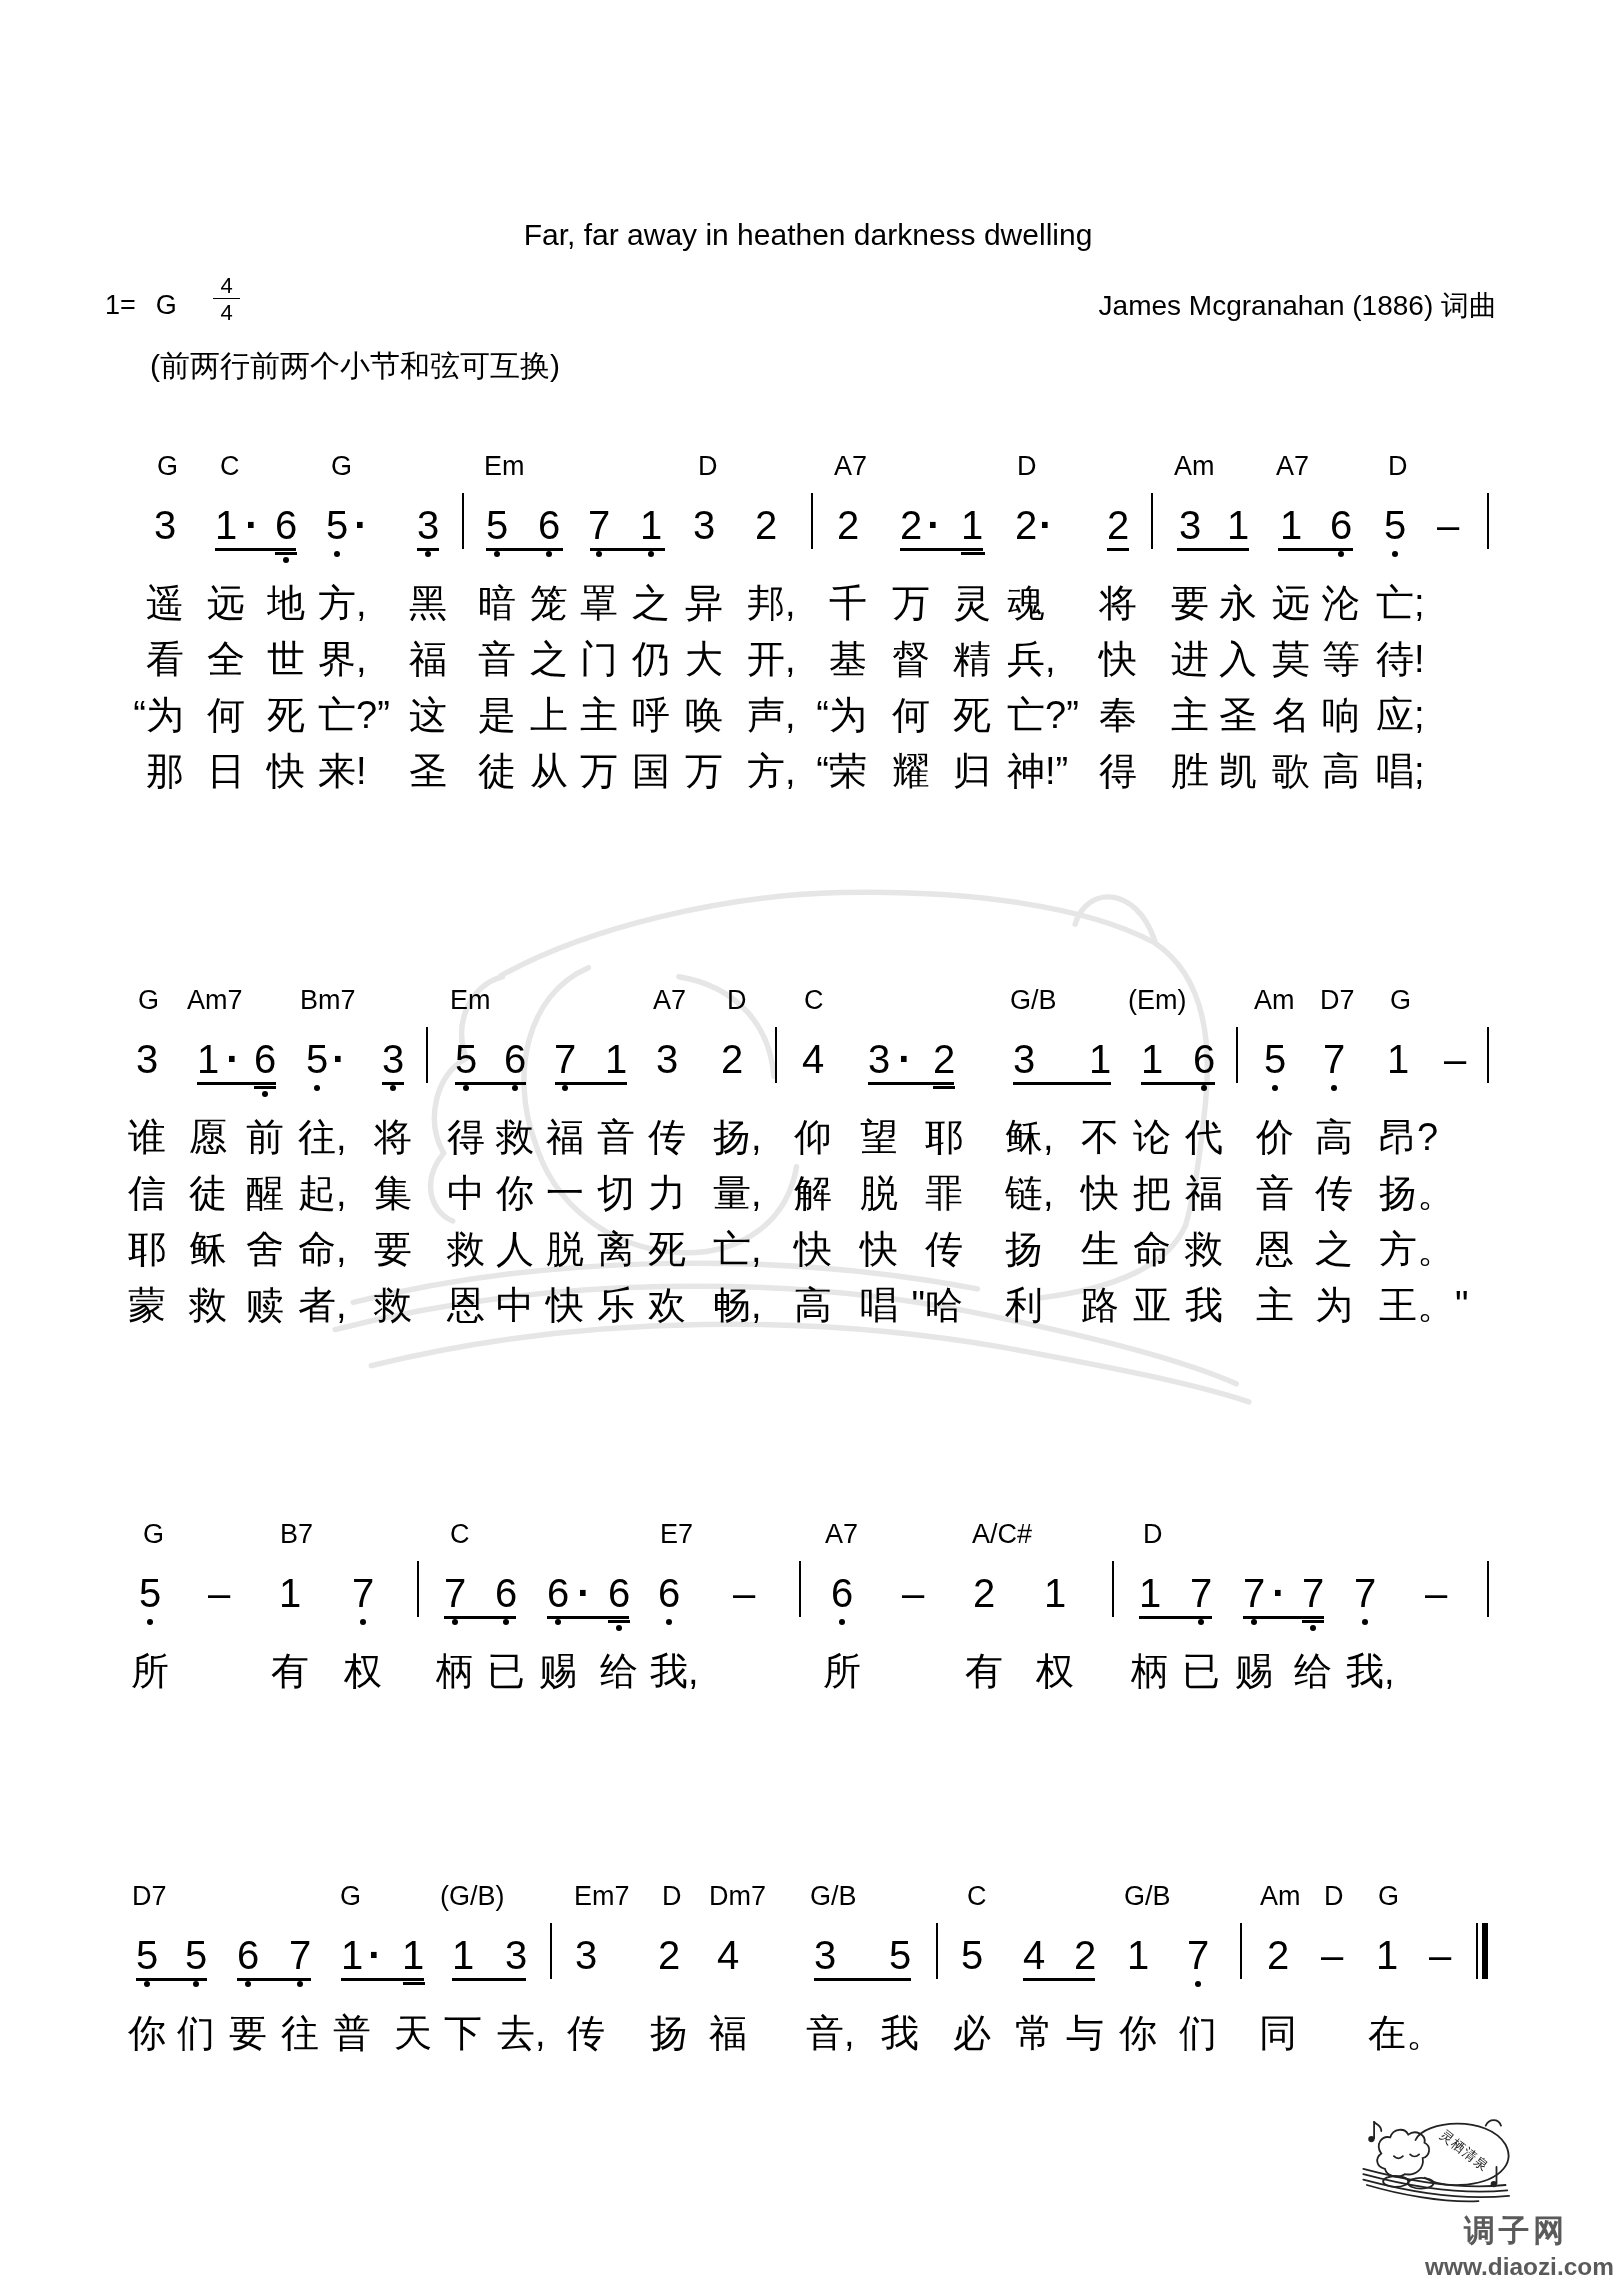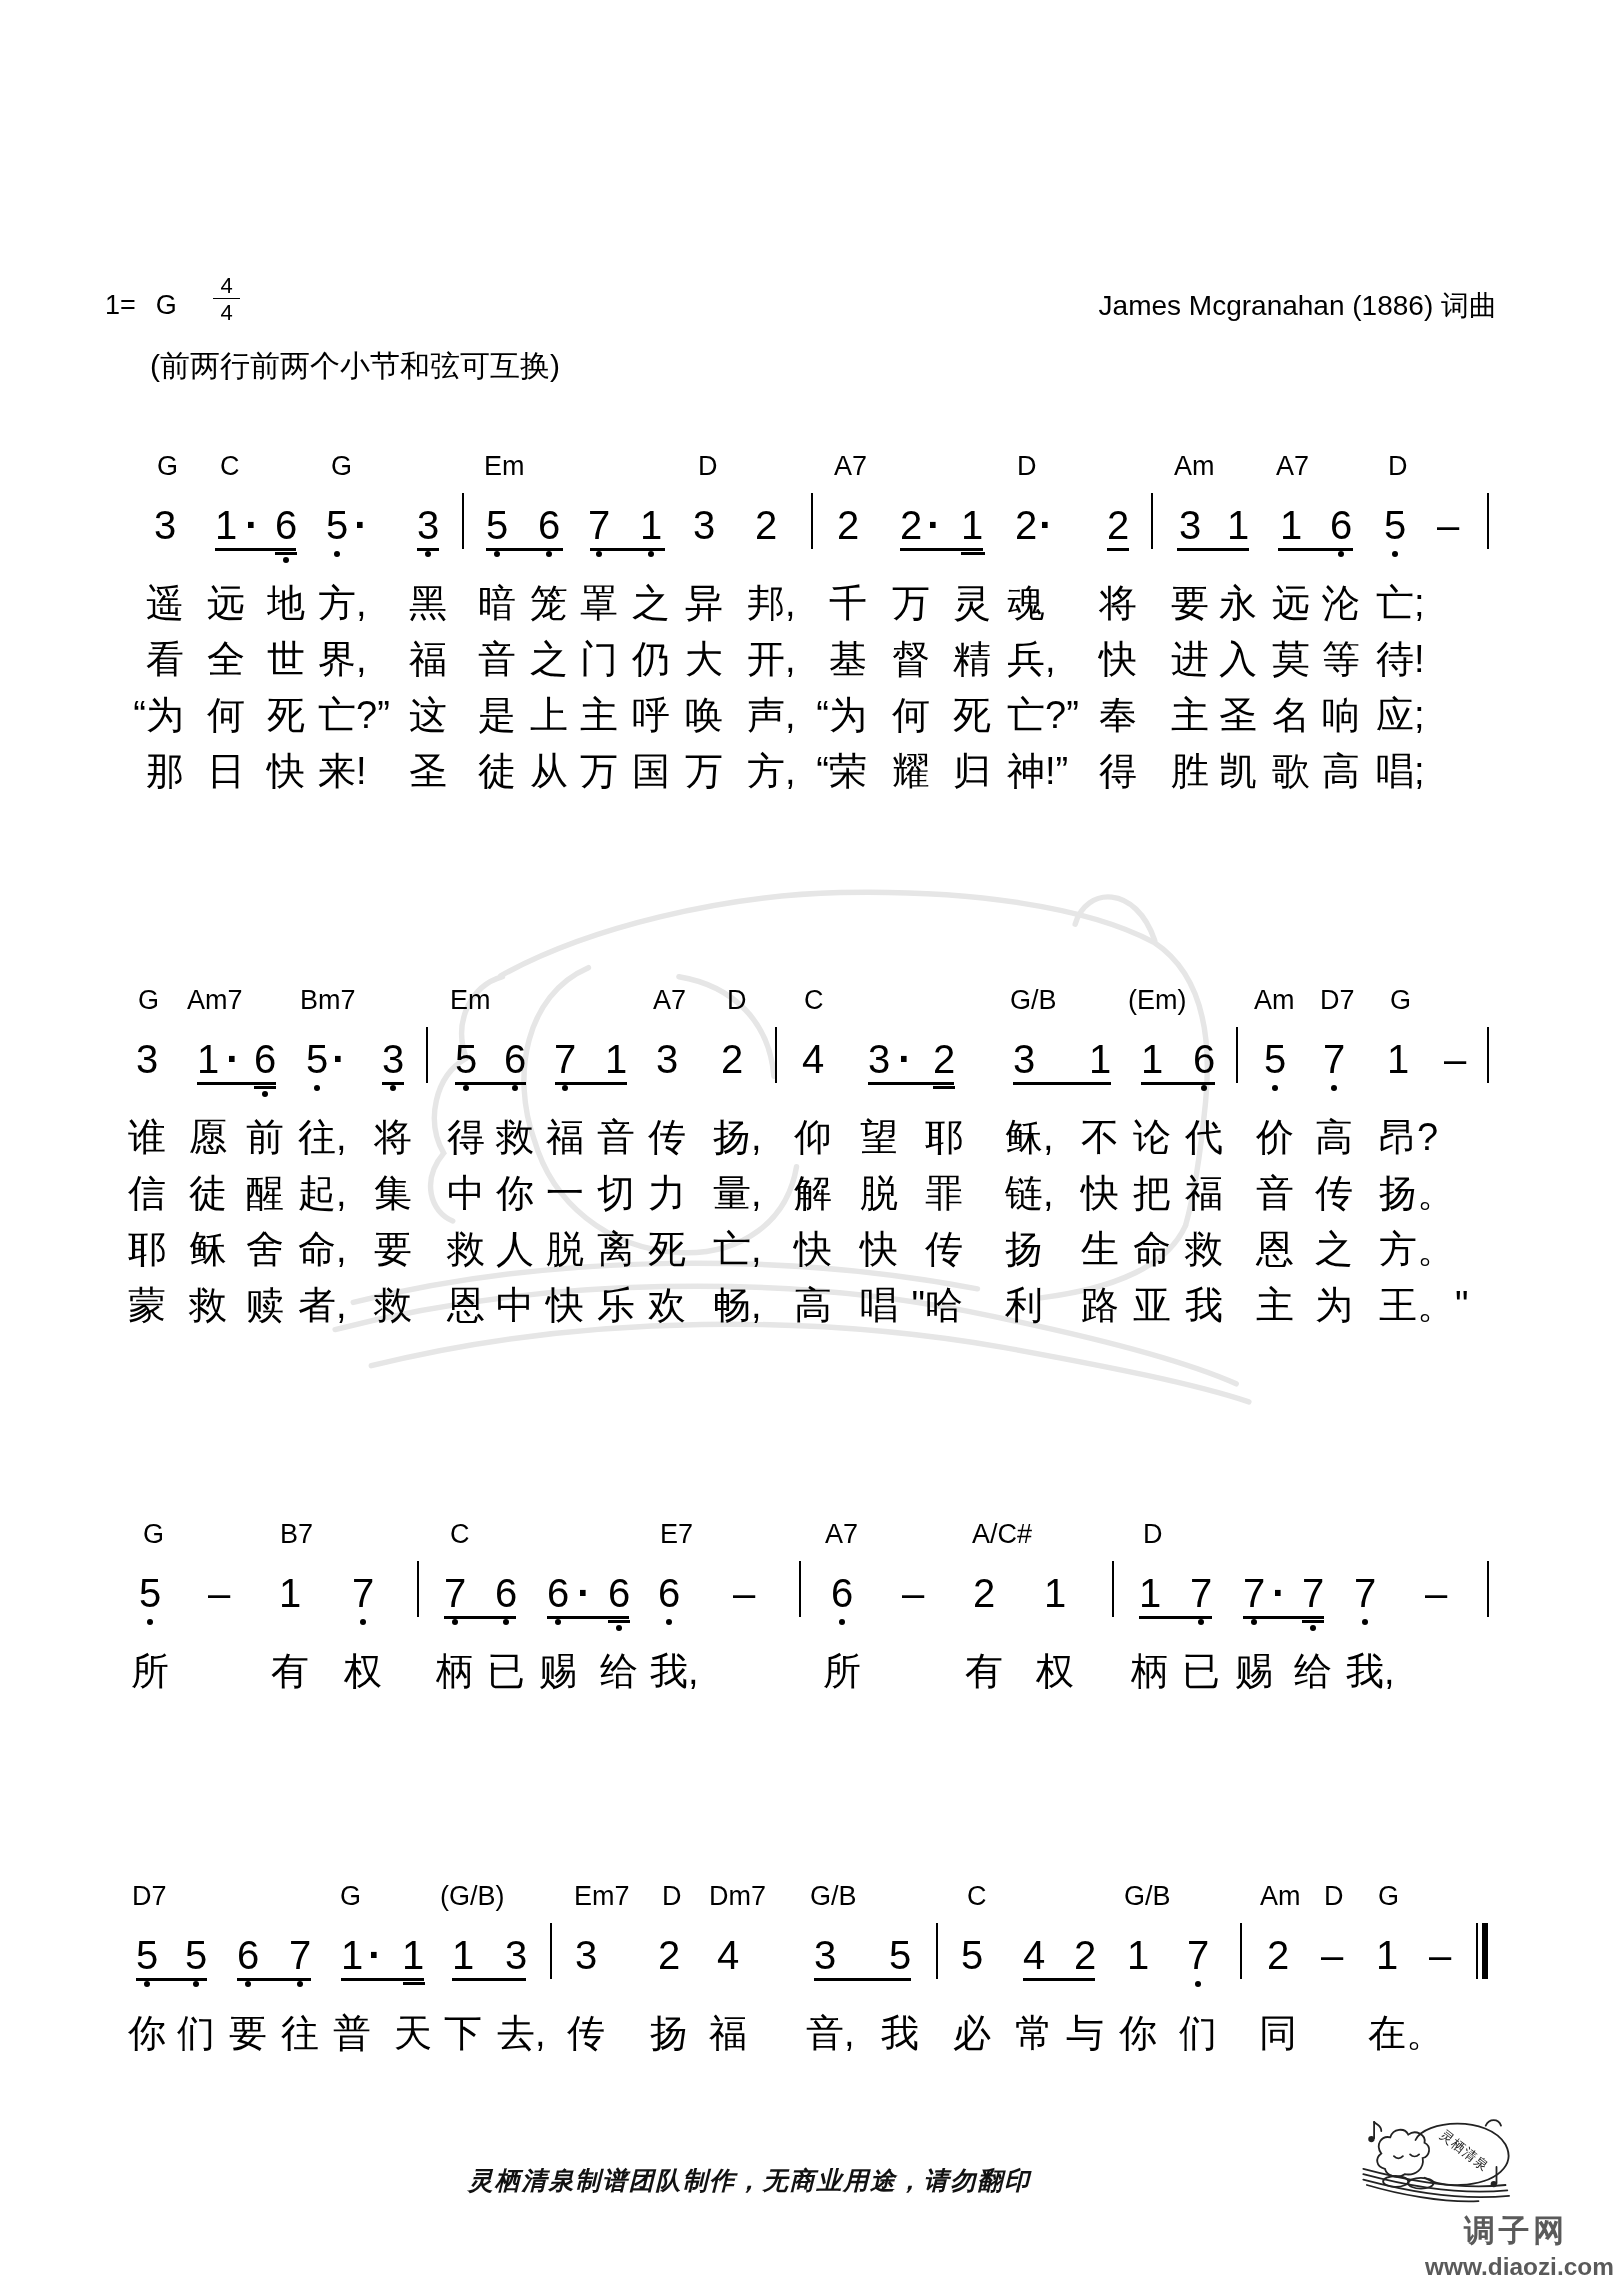--- a/index.html
+++ b/index.html
@@ -44,20 +44,21 @@
     <path d="M838,92 C850,50 905,48 926,110"></path>
     <path d="M205,150 C170,160 150,200 165,240 C130,260 120,310 140,345 C115,375 125,410 150,420"></path>
     <path d="M300,140 C230,170 215,260 240,330 C260,400 320,450 400,455 C470,458 520,420 530,360"></path>
     <path d="M400,150 C460,160 500,200 505,260"></path>
     <path d="M960,425 C940,470 880,495 800,505"></path>
     <path d="M40,510 C260,455 520,455 730,495"></path>
     <path d="M20,540 C250,480 520,480 720,520 C860,548 960,575 1016,600"></path>
     <path d="M60,580 C300,520 560,525 760,560 C880,582 970,600 1030,620"></path>
   </svg>
 
+  <div id="subtitle" class="abs">Far, far away in heathen darkness dwelling</div>
 
   <div id="key" class="abs">
     <span>1=</span><span class="kn">G</span>
   </div>
   <div id="timesig" class="abs">
     <span class="ts-top">4</span>
     <span class="ts-bot">4</span>
   </div>
   <div id="credit" class="abs">James Mcgranahan (1886) 词曲</div>
   <div id="remark" class="abs">(前两行前两个小节和弦可互换)</div>
@@ -957,21 +958,20 @@
             <span class="ch">同</span>
           </span>
           <span class="syl" style="left: 1387px;">
             <span class="ch">在</span>
             <span class="post">。</span>
           </span>
         </div>
       </div>
     </div>
 
-  <div id="notice" class="abs">灵栖清泉制谱团队制作，无商业用途，请勿翻印</div>
 
   <svg id="logo" viewBox="0 0 170 100">
     <g fill="none" stroke="#222" stroke-width="2" stroke-linecap="round">
       <path d="M60,30 C70,8 140,2 160,35 C172,58 150,78 110,80 C95,81 80,78 70,72"></path>
       <path d="M138,14 C142,6 152,6 155,14"></path>
       <path d="M22,45 C15,35 22,25 32,27 C35,17 48,16 52,24 C60,18 72,24 70,33 C78,37 76,48 68,50 C70,62 60,70 48,68 C40,74 28,70 26,62 C16,60 15,50 22,45 Z"></path>
       <path d="M36,48 C39,51 43,51 46,48"></path>
       <path d="M54,46 C57,49 61,49 64,46"></path>
       <ellipse cx="38" cy="76" rx="14" ry="6"></ellipse>
       <ellipse cx="66" cy="78" rx="14" ry="6"></ellipse>

